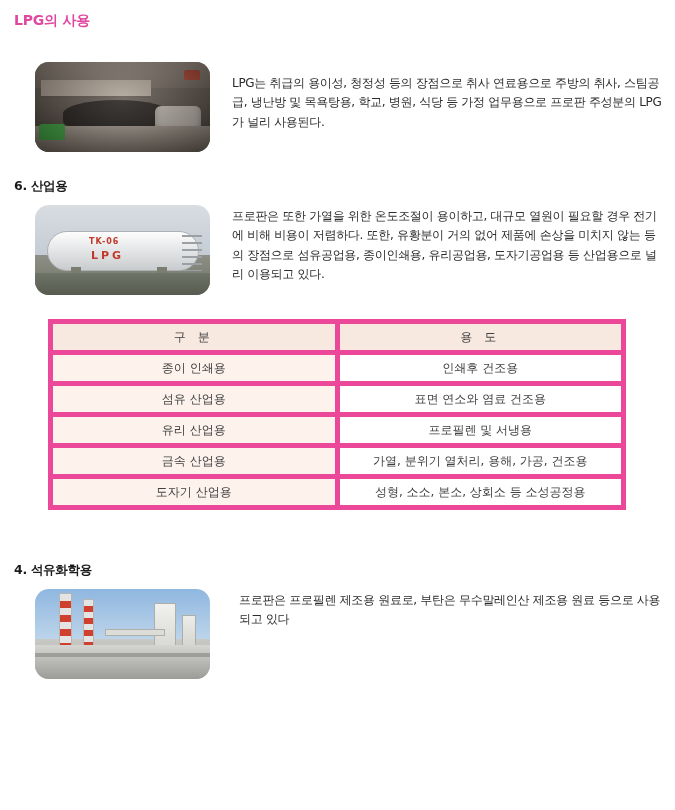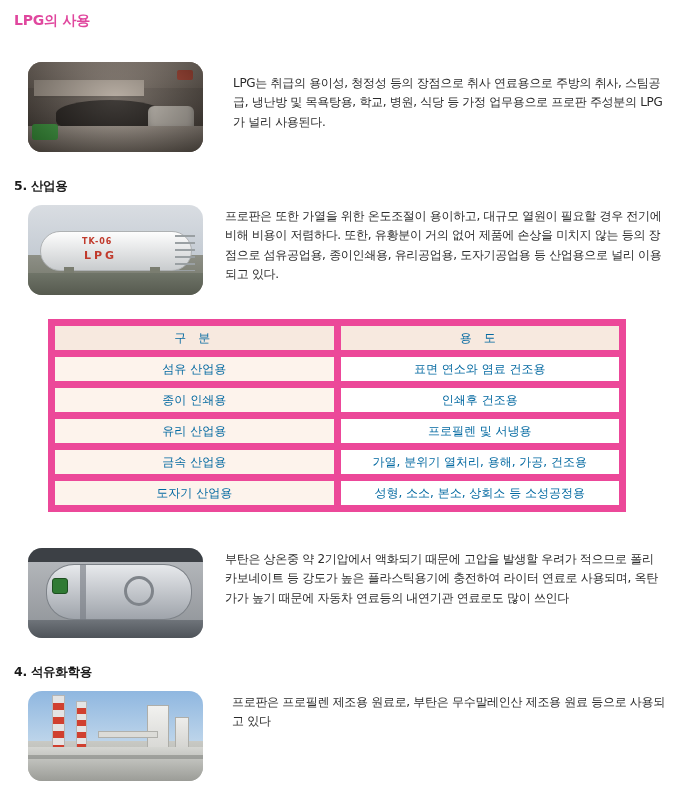--- a/index.html
+++ b/index.html
@@ -30,21 +30,21 @@
     letter-spacing: -0.3px;
   }
   .row {
     display: flex;
     align-items: flex-start;
   }
   .thumb {
     width: 175px;
     height: 90px;
     border-radius: 14px;
-    margin-left: 28px;
+    margin-left: 35px;
     overflow: hidden;
     position: relative;
     flex: 0 0 auto;
   }
   .body-text {
     font-size: 12px;
     line-height: 1.62;
     color: #2b2b2b;
     letter-spacing: -0.3px;
     margin-left: 22px;
@@ -52,25 +52,25 @@
     flex: 1 1 auto;
   }
   
   .table-wrap { padding: 0 0 0 48px; }
   table.usage-table {
     border-collapse: collapse;
     width: 578px;
     table-layout: fixed;
   }
   table.usage-table td, table.usage-table th {
-    border: 7px solid #ec4899;
+    border: 5px solid #ec4899;
     height: 31px;
     text-align: center;
     font-size: 12px;
-    color: #0369a1;
+    color: #404040;
     letter-spacing: 0px;
     font-weight: normal;
   }
   table.usage-table thead th {
     background: #f7e9df;
     letter-spacing: 4px;
     font-weight: normal;
   }
   table.usage-table tbody td.c0 {
     background: #fdf3ec;
@@ -210,36 +210,36 @@
 </style>
 </head>
 <body>
 
 <div class="page">
 
   <div class="page-title">LPG의 사용</div>
 
   <div style="height:22px"></div>
 
-  <div class="row" style="margin-top:10px;gap:8px;">
+  <div class="row" style="margin-top:10px;">
     <div class="thumb img-kitchen">
       <div class="k-ceil"></div>
       <div class="k-hood"></div>
       <div class="k-dark"></div>
       <div class="k-pot"></div>
       <div class="k-counter"></div>
       <div class="k-green"></div>
       <div class="k-red"></div>
       <div class="k-shade"></div>
     </div>
     <div class="body-text" style="padding-top:12px;">LPG는 취급의 용이성, 청정성 등의 장점으로 취사 연료용으로 주방의 취사, 스팀공급, 냉난방 및 목욕탕용, 학교, 병원, 식당 등 가정 업무용으로 프로판 주성분의 LPG가 널리 사용된다.</div>
   </div>
 
   <div style="height:26px"></div>
-  <div class="section-heading">5. 산업용</div>
+  <div class="section-heading">6. 산업용</div>
 
   <div class="row" style="margin-top:10px;">
     <div class="thumb img-tank">
       <div class="t-body"></div>
       <div class="t-txt">TK-06</div>
       <div class="t-lpg">LPG</div>
       <div class="t-leg1"></div>
       <div class="t-leg2"></div>
       <div class="t-stair"></div>
       <div class="t-ground"></div>
@@ -251,56 +251,45 @@
   <div class="table-wrap">
     <table class="usage-table">
       <thead>
         <tr>
           <th class="c0">구   분</th>
           <th class="c1">용   도</th>
         </tr>
       </thead>
       <tbody>
         <tr>
+          <td class="c0">종이 인쇄용</td>
+          <td class="c1">인쇄후 건조용</td>
+        </tr>
+        <tr>
           <td class="c0">섬유 산업용</td>
           <td class="c1">표면 연소와 염료 건조용</td>
-        </tr>
-        <tr>
-          <td class="c0">종이 인쇄용</td>
-          <td class="c1">인쇄후 건조용</td>
         </tr>
         <tr>
           <td class="c0">유리 산업용</td>
           <td class="c1">프로필렌 및 서냉용</td>
         </tr>
         <tr>
           <td class="c0">금속 산업용</td>
           <td class="c1">가열, 분위기 열처리, 용해, 가공, 건조용</td>
         </tr>
         <tr>
           <td class="c0">도자기 산업용</td>
           <td class="c1">성형, 소소, 본소, 상회소 등 소성공정용</td>
         </tr>
       </tbody>
     </table>
   </div>
 
   <div style="height:26px"></div>
 
-  <div class="row" style="margin-top:10px;">
-    <div class="thumb img-car">
-      <div class="c-dark"></div>
-      <div class="c-tank"></div>
-      <div class="c-band"></div>
-      <div class="c-valve"></div>
-      <div class="c-ring"></div>
-      <div class="c-floor"></div>
-    </div>
-    <div class="body-text" style="padding-top:2px;">부탄은 상온중 약 2기압에서 액화되기 때문에 고압을 발생할 우려가 적으므로 폴리카보네이트 등 강도가 높은 플라스틱용기에 충전하여 라이터 연료로 사용되며, 옥탄가가 높기 때문에 자동차 연료등의 내연기관 연료로도 많이 쓰인다</div>
-  </div>
 
   <div style="height:26px"></div>
   <div class="section-heading">4. 석유화학용</div>
 
   <div class="row" style="margin-top:10px;">
     <div class="thumb img-plant">
       <div class="p-stackl"></div>
       <div class="p-stackr"></div>
       <div class="p-tower"></div>
       <div class="p-tower2"></div>

